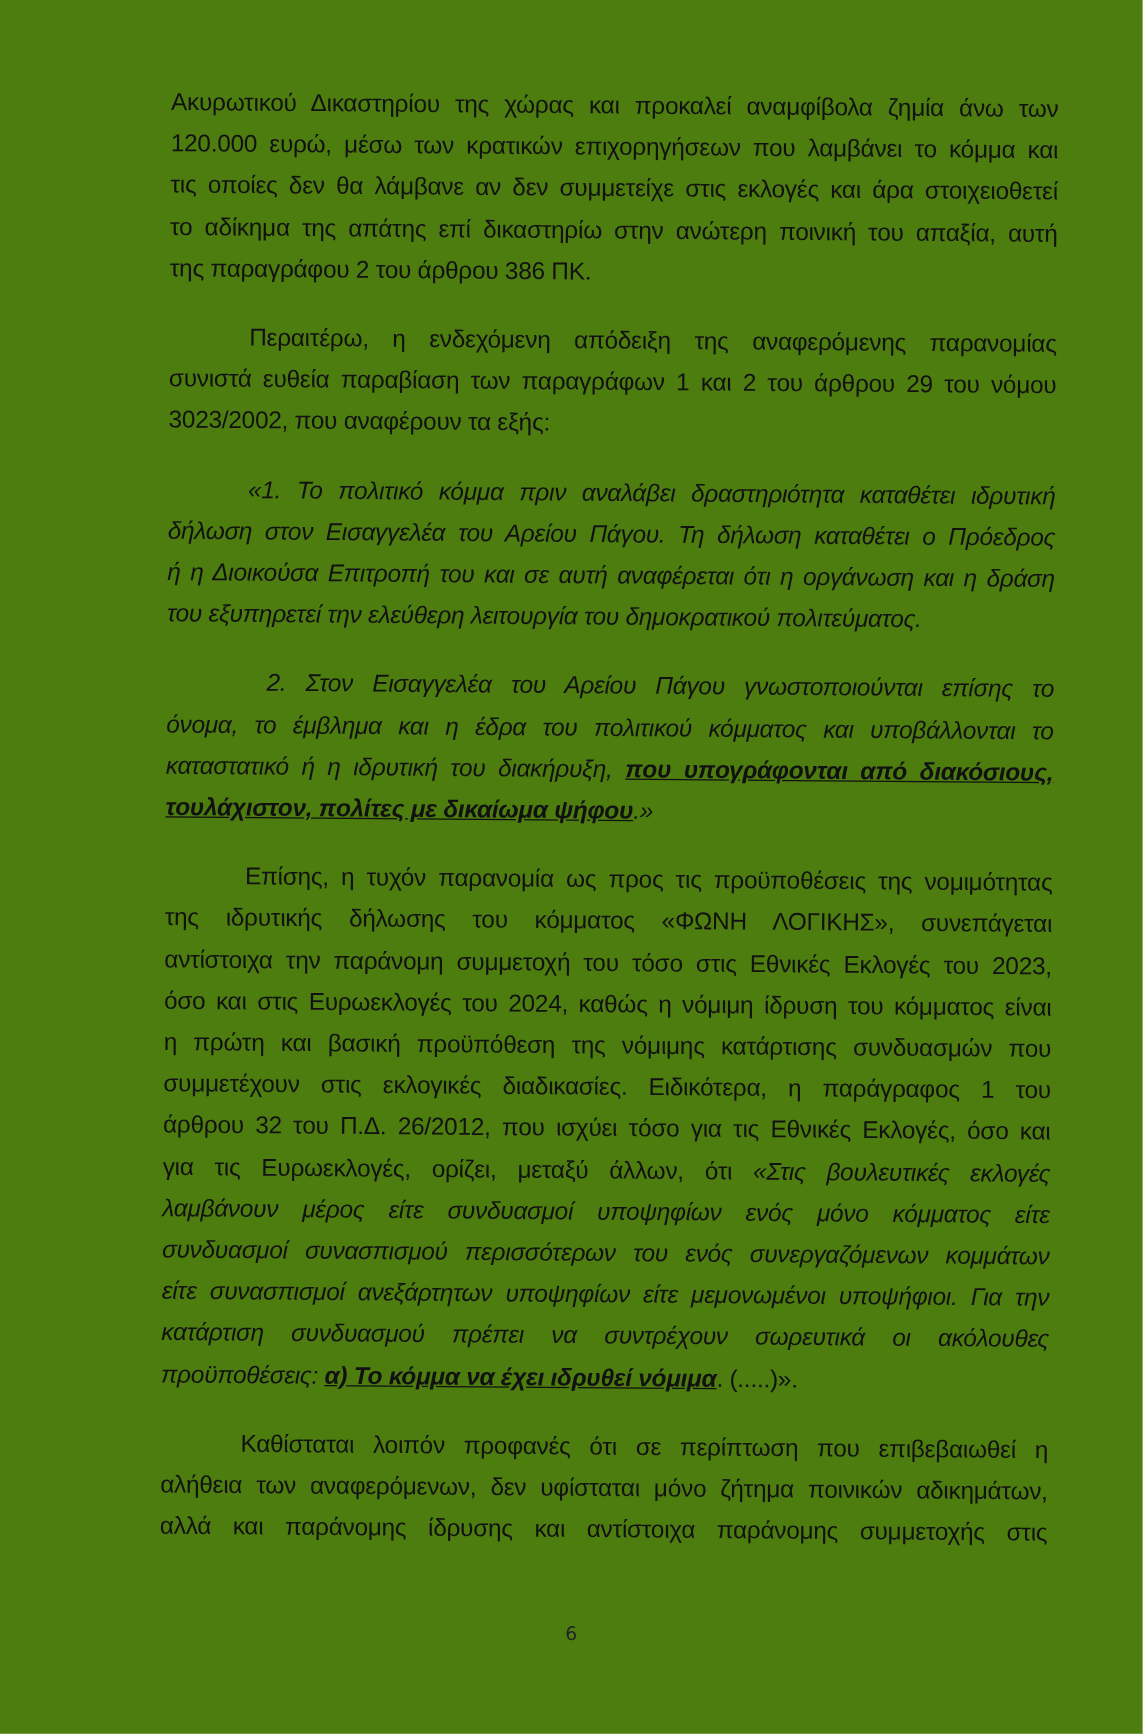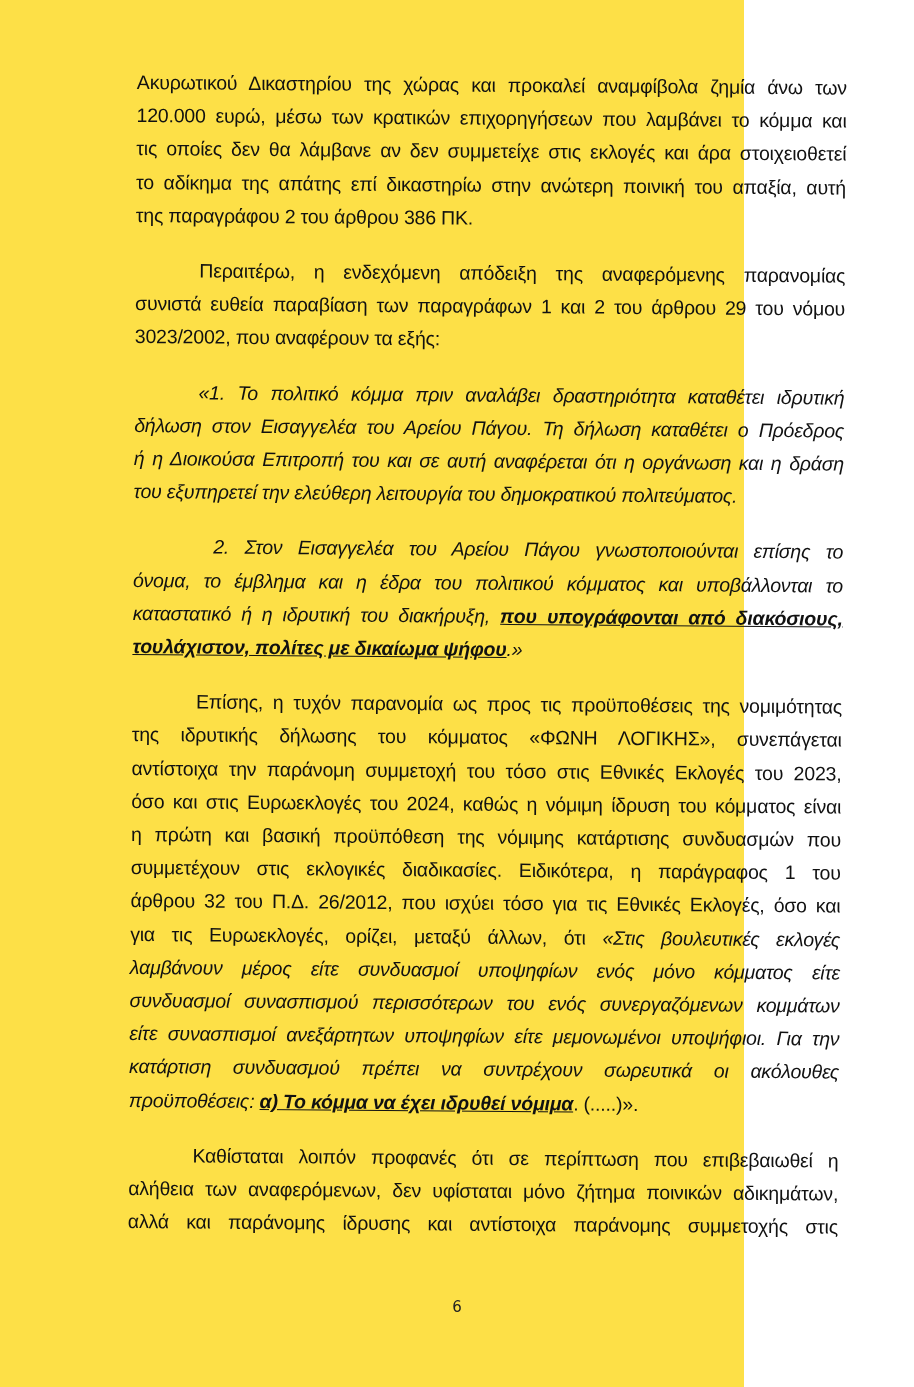--- a/index.html
+++ b/index.html
@@ -1,19 +1,19 @@
 <!DOCTYPE html>
 <html><head>
   <meta charset="utf-8">
   <style>
     html, body { margin: 0; padding: 0; background: #ffffff; }
     body { width: 914px; height: 1387px; position: relative; overflow: hidden; }
     .page {
-      position: absolute; left: 0; top: 0; width: 744px; height: 1387px;
-      background: #fde047;
+      position: absolute; left: 0; top: 0; width: 914px; height: 1387px;
+      background: #4d7c0f;
     }
     .content {
       position: absolute; left: 137px; top: 66px; width: 710px;
       font-family: "Liberation Sans", sans-serif;
       font-size: 19.5px;
       line-height: 33.2px;
       color: #111111;
       transform: rotate(0.45deg);
       transform-origin: left top;
       letter-spacing: -0.2px;

